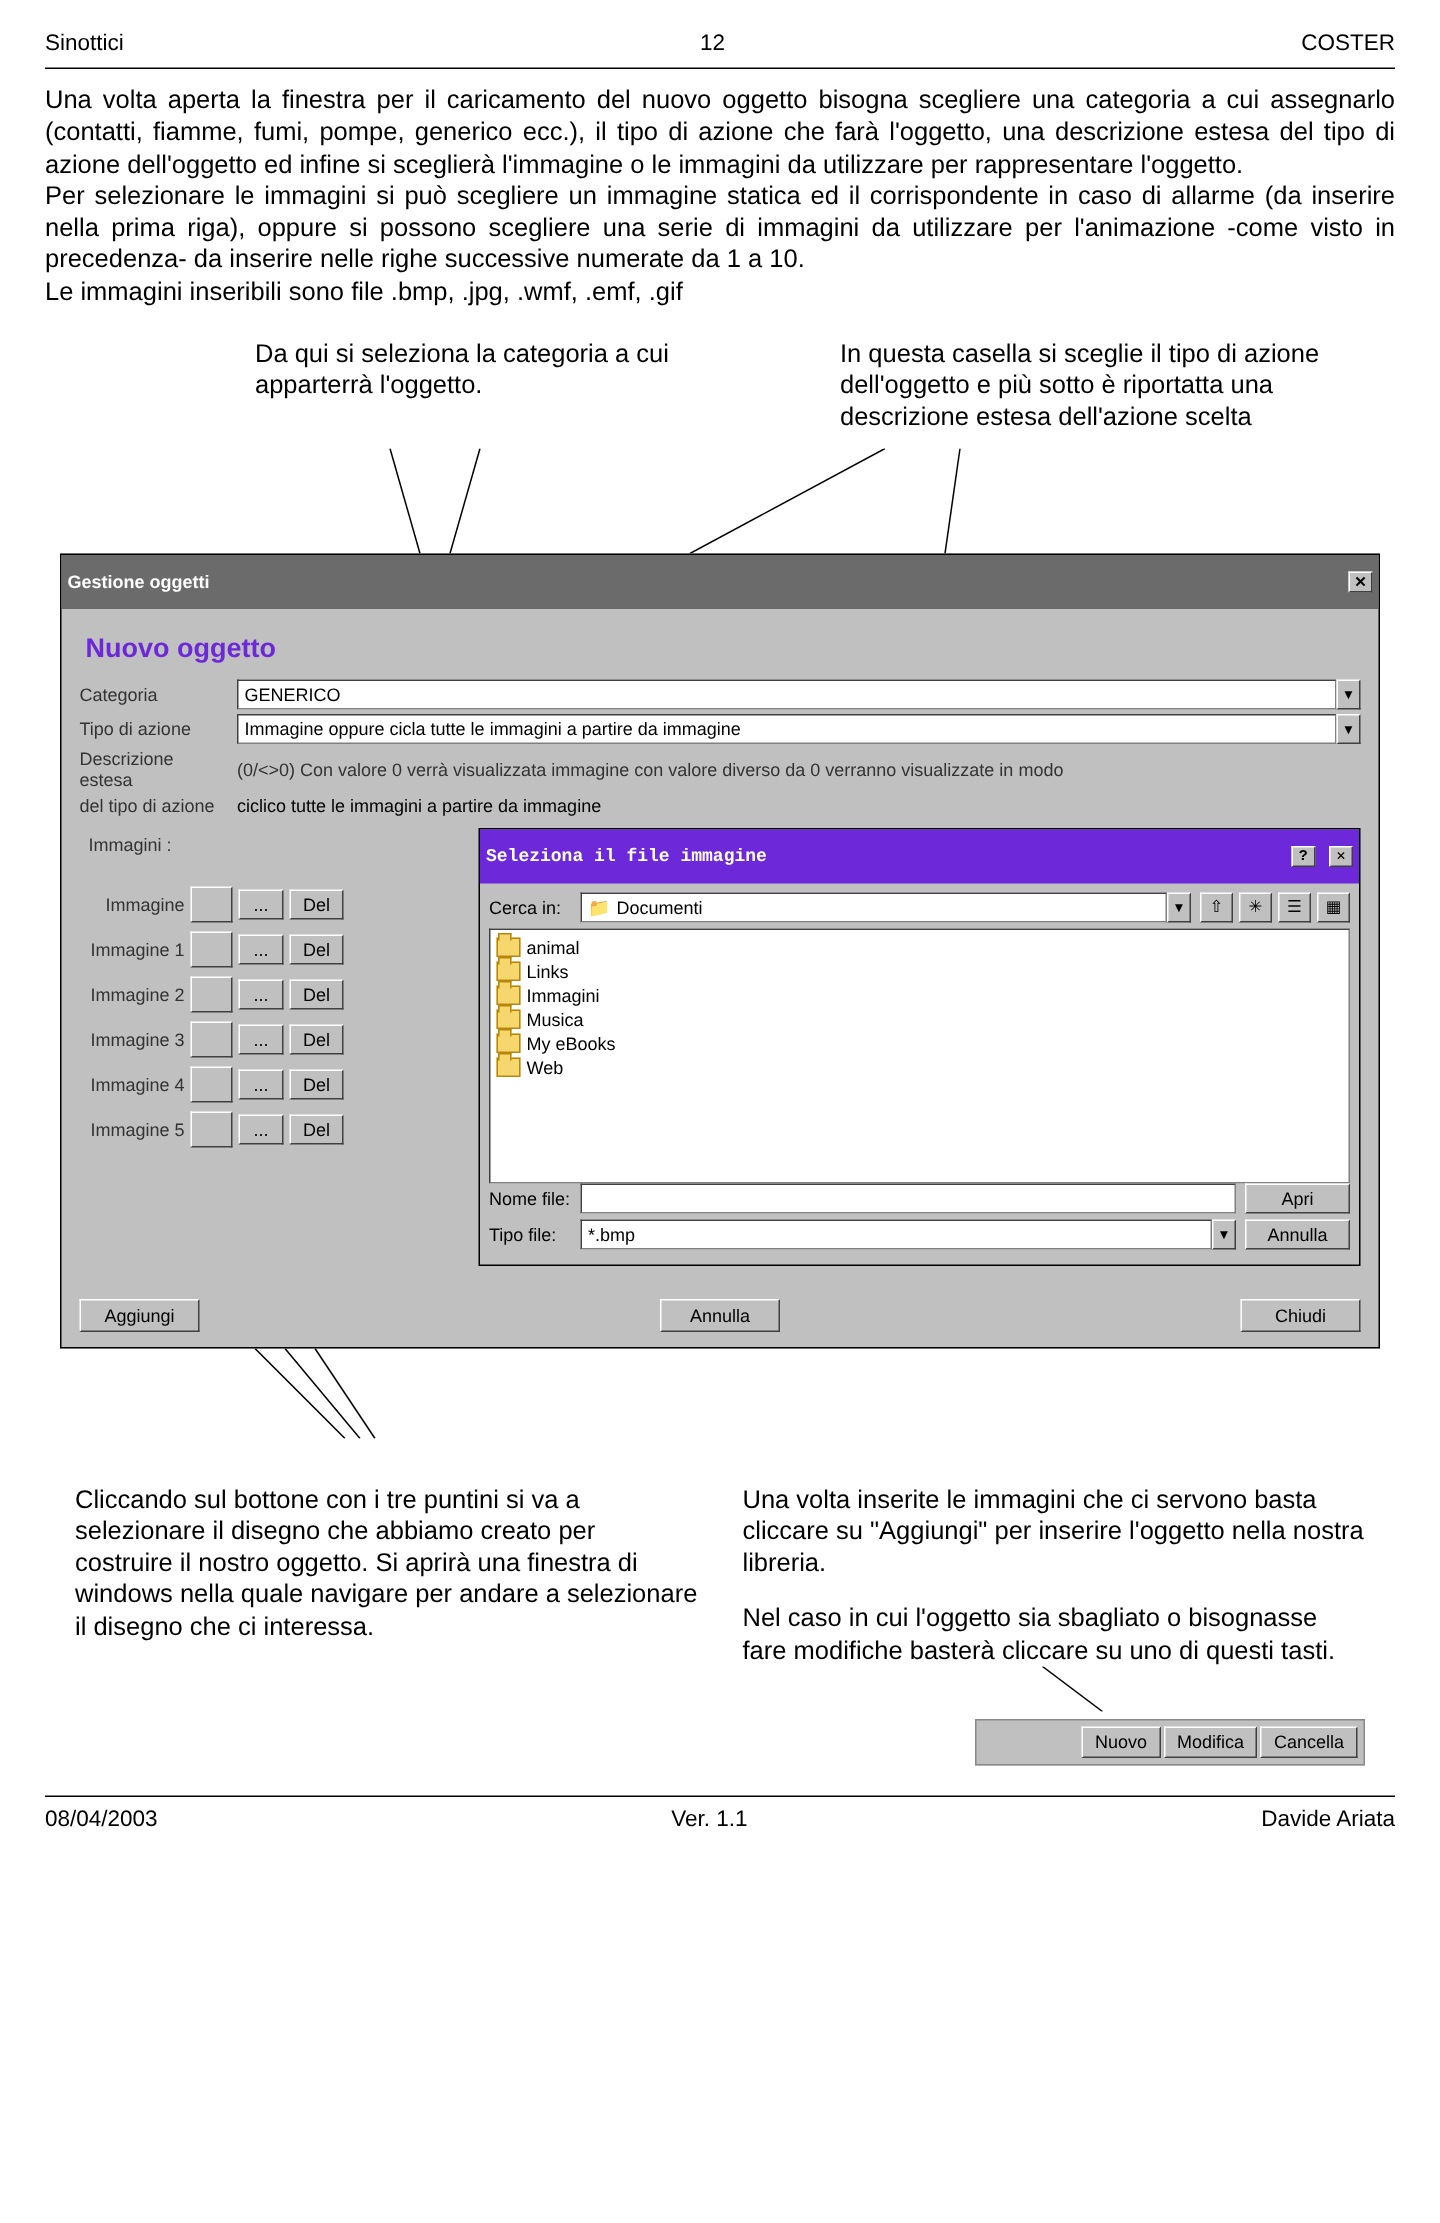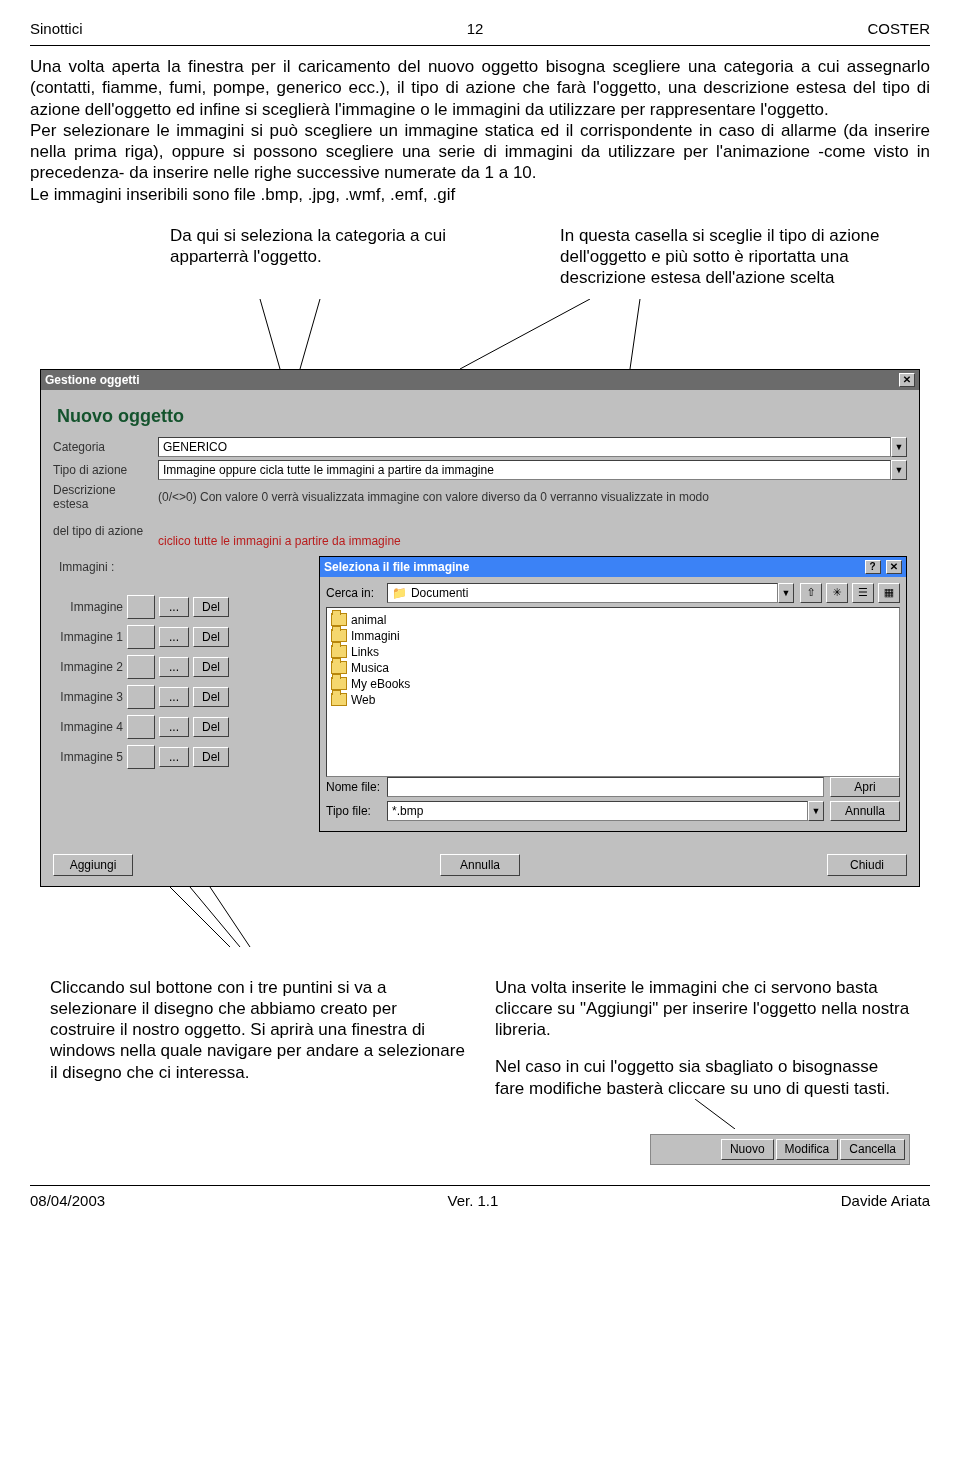--- a/index.html
+++ b/index.html
@@ -6,25 +6,25 @@
   body { width: 960px; font-family: Arial, Helvetica, sans-serif; background: #fff; color: #000; }
   .page { padding: 20px 30px; }
   .header-row { display: flex; justify-content: space-between; font-size: 15px; margin-bottom: 8px; }
   .hr { border-top: 1px solid #000; margin-bottom: 10px; }
   .body-text { font-size: 17px; line-height: 1.25; text-align: justify; margin-bottom: 20px; }
   .callouts-top { display: flex; gap: 40px; margin: 10px 20px 10px 140px; }
   .callout { font-size: 17px; line-height: 1.25; flex: 1; }
   .svg-lines { display:block; }
   
   .dlg { background:#c0c0c0; border:1px solid #000; margin:0 10px; font-family: Tahoma, Arial, sans-serif; font-size:12px; }
-  .titlebar { background:#6b6b6b; color:#fff; display:flex; align-items:center; justify-content:space-between; padding:2px 4px; font-weight:bold; height:20px; }
-  .titlebar.blue { background:#3b82f6; }
+  .titlebar { background:#6b6b6b; color:#fff; display:flex; align-items:center; justify-content:space-between; padding:18px 4px; font-weight:bold; height:20px; }
+  .titlebar.blue { background:#6d28d9;font-family:Liberation Mono, monospace; }
   .winbtn { width:16px; height:14px; background:#c0c0c0; border:1px solid #fff; border-right-color:#404040; border-bottom-color:#404040; display:inline-flex; align-items:center; justify-content:center; font-size:10px; margin-left:2px; color:#000;}
   .dlg-inner { padding:12px; }
-  .section-title { color:#14532d; font-weight:bold; font-size:18px; margin:4px 0 10px 4px; }
+  .section-title { color:#6d28d9; font-weight:bold; font-size:18px; margin:4px 0 10px 4px; }
   .row { display:flex; align-items:center; margin:3px 0; }
   .lbl { font-size:12px; padding-right:6px; color:#333; }
   .field { background:#fff; border:1px solid #808080; border-top-color:#404040; border-left-color:#404040; height:20px; padding:2px 4px; font-size:12px; flex:1; }
   .combo { display:flex; align-items:center; }
   .combo .arrow { width:16px; height:20px; background:#c0c0c0; border:1px solid #fff; border-right-color:#404040; border-bottom-color:#404040; display:flex; align-items:center;justify-content:center; font-size:9px;}
   .img-panel { display:flex; gap:6px; margin-top:8px;}
   .left-col { width:260px; }
   .left-col .lbl2 { font-size:12px; color:#333; margin:4px 0 21px 6px;}
   .img-row { display:flex; align-items:center; gap:4px; margin:6px 0; }
   .img-row .il { width:70px; text-align:right; font-size:12px; color:#333;}
@@ -92,21 +92,21 @@
           <div class="field">Immagine oppure cicla tutte le immagini a partire da immagine</div>
           <div class="arrow">▼</div>
         </div>
       </div>
       <div class="row">
         <div class="lbl" style="width:105px">Descrizione estesa</div>
         <div style="flex:1; font-size:12px; color:#333;">(0/&lt;&gt;0) Con valore 0 verrà visualizzata immagine con valore diverso da 0 verranno visualizzate in modo</div>
       </div>
       <div class="row">
         <div class="lbl" style="width:105px">del tipo di azione</div>
-        <div style="flex:1; font-size:12px; color:#b91c1c;margin-top:20px;">ciclico tutte le immagini a partire da immagine</div>
+        <div style="flex:1; font-size:12px; color:#000000;">ciclico tutte le immagini a partire da immagine</div>
       </div>
 
       <div class="img-panel">
         <div class="left-col">
           <div class="lbl2">Immagini :</div>
           <div id="img-rows">
               <div class="img-row">
                 <div class="il">Immagine</div>
                 <div class="square"></div>
                 <div class="btn3d">...</div>
@@ -169,25 +169,25 @@
                 <div class="tico">▦</div>
               </div>
             </div>
             <div class="listing" id="folder-list">
                 <div class="folder-item">
                   <span class="fico"></span>
                   <span>animal</span>
                 </div>
                 <div class="folder-item">
                   <span class="fico"></span>
+                  <span>Links</span>
+                </div>
+                <div class="folder-item">
+                  <span class="fico"></span>
                   <span>Immagini</span>
-                </div>
-                <div class="folder-item">
-                  <span class="fico"></span>
-                  <span>Links</span>
                 </div>
                 <div class="folder-item">
                   <span class="fico"></span>
                   <span>Musica</span>
                 </div>
                 <div class="folder-item">
                   <span class="fico"></span>
                   <span>My eBooks</span>
                 </div>
                 <div class="folder-item">

